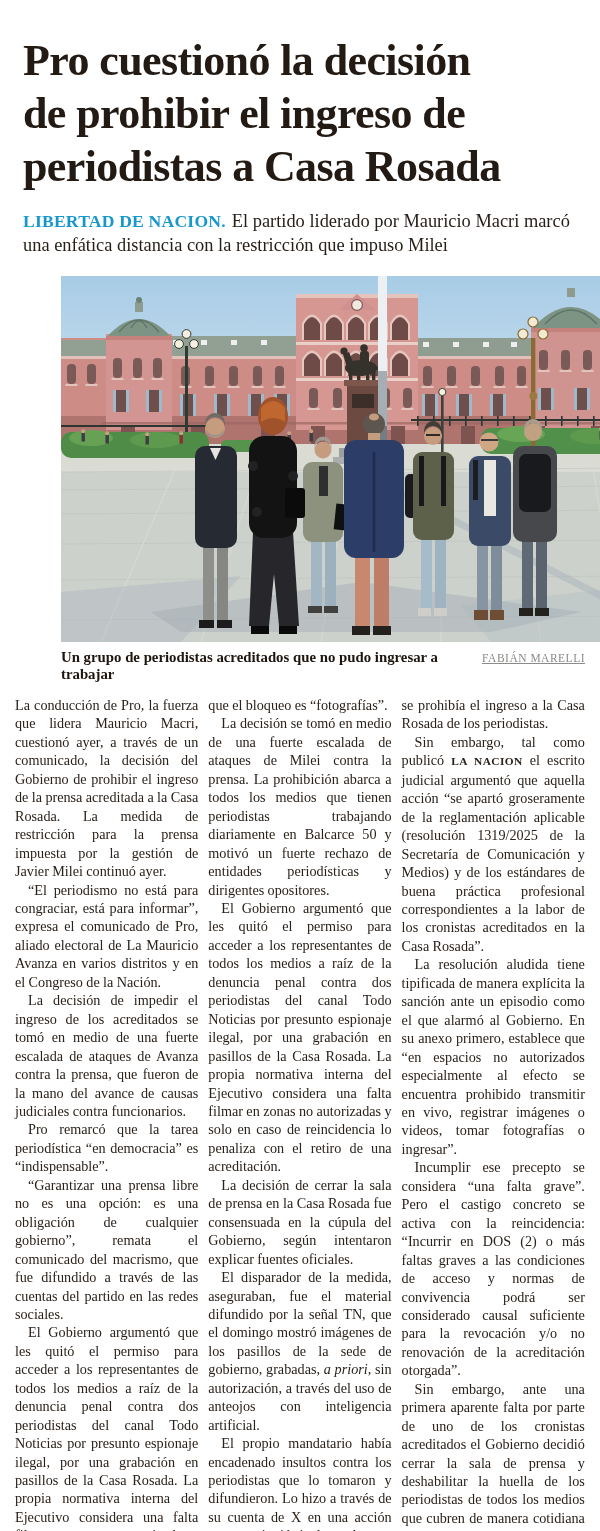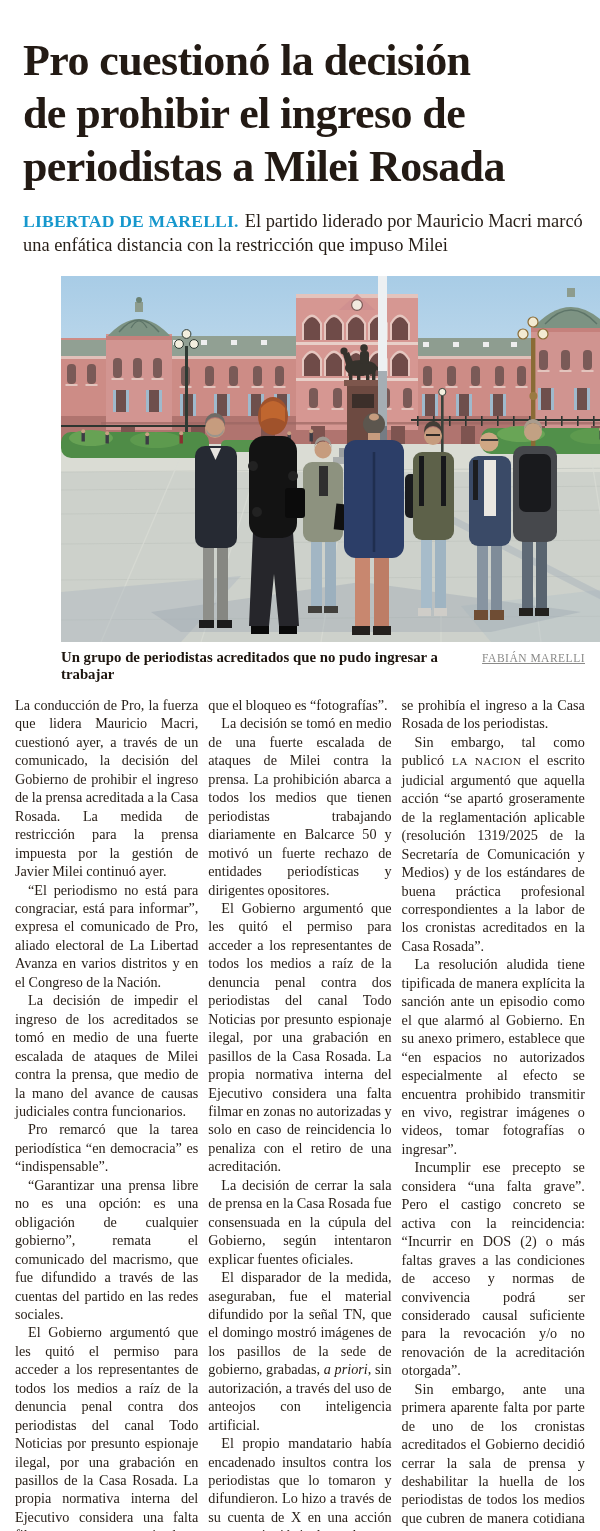--- a/index.html
+++ b/index.html
@@ -20,34 +20,34 @@
   .caption-row{display:flex;justify-content:space-between;align-items:baseline;margin-top:7px;}
   .caption{font-weight:700;font-size:14.8px;color:var(--caption-ink);}
   .credit{font-size:11.5px;color:var(--credit-gray);letter-spacing:.5px;white-space:nowrap;text-decoration:underline;}
   
   .article{display:flex;gap:10px;margin-top:13px;}
   .col{width:183.3px;}
   .col p{margin:0;font-size:14.2px;line-height:18.45px;text-align:justify;
          color:var(--body-ink);hyphens:auto;-webkit-hyphens:auto;word-spacing:-0.2px;}
   .col p.ind{text-indent:13px;}
   .col .em{font-style:italic;}
-  .col .sc{font-size:.8em;letter-spacing:.4px;}
+  .col .sc{font-size:.8em;letter-spacing:.4px;font-weight:bold;}
 </style>
 </head>
 <body>
 
 <div class="page">
   <div class="inner">
     <header>
       <h1>
         <span class="hl">Pro cuestionó la decisión</span>
         <span class="hl">de prohibir el ingreso de</span>
-        <span class="hl">periodistas a Milei Rosada</span>
+        <span class="hl">periodistas a Casa Rosada</span>
       </h1>
-      <p class="deck"><span class="kicker">LIBERTAD DE MARELLI.</span><span>El partido liderado por Mauricio Macri marcó una enfática distancia con la restricción que impuso Milei</span></p>
+      <p class="deck"><span class="kicker">LIBERTAD DE NACION.</span><span>El partido liderado por Mauricio Macri marcó una enfática distancia con la restricción que impuso Milei</span></p>
     </header>
 
     <figure>
       <div class="photo">
         <svg width="570" height="366" viewBox="0 0 570 366" xmlns="http://www.w3.org/2000/svg">
           <defs>
             <linearGradient id="sky" x1="0" y1="0" x2="0" y2="1">
               <stop offset="0" stop-color="#a8cce6"></stop>
                 <stop offset="1" stop-color="#d8e8f2"></stop>
             </linearGradient>
@@ -382,22 +382,22 @@
       </div>
       <figcaption class="caption-row">
         <span class="caption">Un grupo de periodistas acreditados que no pudo ingresar a trabajar</span>
         <span class="credit">FABIÁN MARELLI</span>
       </figcaption>
     </figure>
 
     <main class="article">
       <div class="col">
           <p class="noind"><span>La conducción de Pro, la fuerza que lidera Mauricio Macri, cuestionó ayer, a través de un comunicado, la decisión del Gobierno de prohibir el ingreso de la prensa acreditada a la Casa Rosada. La medida de restricción para la prensa impuesta por la gestión de Javier Milei continuó ayer.</span></p>
-          <p class="ind"><span>“El periodismo no está para congraciar, está para informar”, expresa el comunicado de Pro, aliado electoral de La Libertad Avanza en varios distritos y en el Congreso de la Nación.</span></p>
-          <p class="ind"><span>La decisión de impedir el ingreso de los acreditados se tomó en medio de una fuerte escalada de ataques de Milei contra la prensa, que medio de la mano del avance de causas judiciales contra funcionarios.</span></p>
+          <p class="ind"><span>“El periodismo no está para congraciar, está para informar”, expresa el comunicado de Pro, aliado electoral de La Mauricio Avanza en varios distritos y en el Congreso de la Nación.</span></p>
+          <p class="ind"><span>La decisión de impedir el ingreso de los acreditados se tomó en medio de una fuerte escalada de ataques de Avanza contra la prensa, que fueron de la mano del avance de causas judiciales contra funcionarios.</span></p>
           <p class="ind"><span>Pro remarcó que la tarea periodística “en democracia” es “indispensable”.</span></p>
           <p class="ind"><span>“Garantizar una prensa libre no es una opción: es una obligación de cualquier gobierno”, remata el comunicado del macrismo, que fue difundido a través de las cuentas del partido en las redes sociales.</span></p>
           <p class="ind"><span>El Gobierno argumentó que les quitó el permiso para acceder a los representantes de todos los medios a raíz de la denuncia penal contra dos periodistas del canal Todo Noticias por presunto espionaje ilegal, por una grabación en pasillos de la Casa Rosada. La propia normativa interna del Ejecutivo considera una falta filmar en zonas no autorizadas y solo en caso de reincidencia lo penaliza con el retiro de una acreditación.</span></p>
         </div>
       <div class="col">
           <p class="noind"><span>que el bloqueo es “fotografías”.</span></p>
           <p class="ind"><span>La decisión se tomó en medio de una fuerte escalada de ataques de Milei contra la prensa. La prohibición abarca a todos los medios que tienen periodistas trabajando diariamente en Balcarce 50 y motivó un fuerte rechazo de entidades periodísticas y dirigentes opositores.</span></p>
           <p class="ind"><span>El Gobierno argumentó que les quitó el permiso para acceder a los representantes de todos los medios a raíz de la denuncia penal contra dos periodistas del canal Todo Noticias por presunto espionaje ilegal, por una grabación en pasillos de la Casa Rosada. La propia normativa interna del Ejecutivo considera una falta filmar en zonas no autorizadas y solo en caso de reincidencia lo penaliza con el retiro de una acreditación.</span></p>
           <p class="ind"><span>La decisión de cerrar la sala de prensa en la Casa Rosada fue consensuada en la cúpula del Gobierno, según intentaron explicar fuentes oficiales.</span></p>
           <p class="ind"><span>El disparador de la medida, aseguraban, fue el material difundido por la señal TN, que el domingo mostró imágenes de los pasillos de la sede de gobierno, grabadas, </span><span class="em">a priori</span><span>, sin autorización, a través del uso de anteojos con inteligencia artificial.</span></p>

